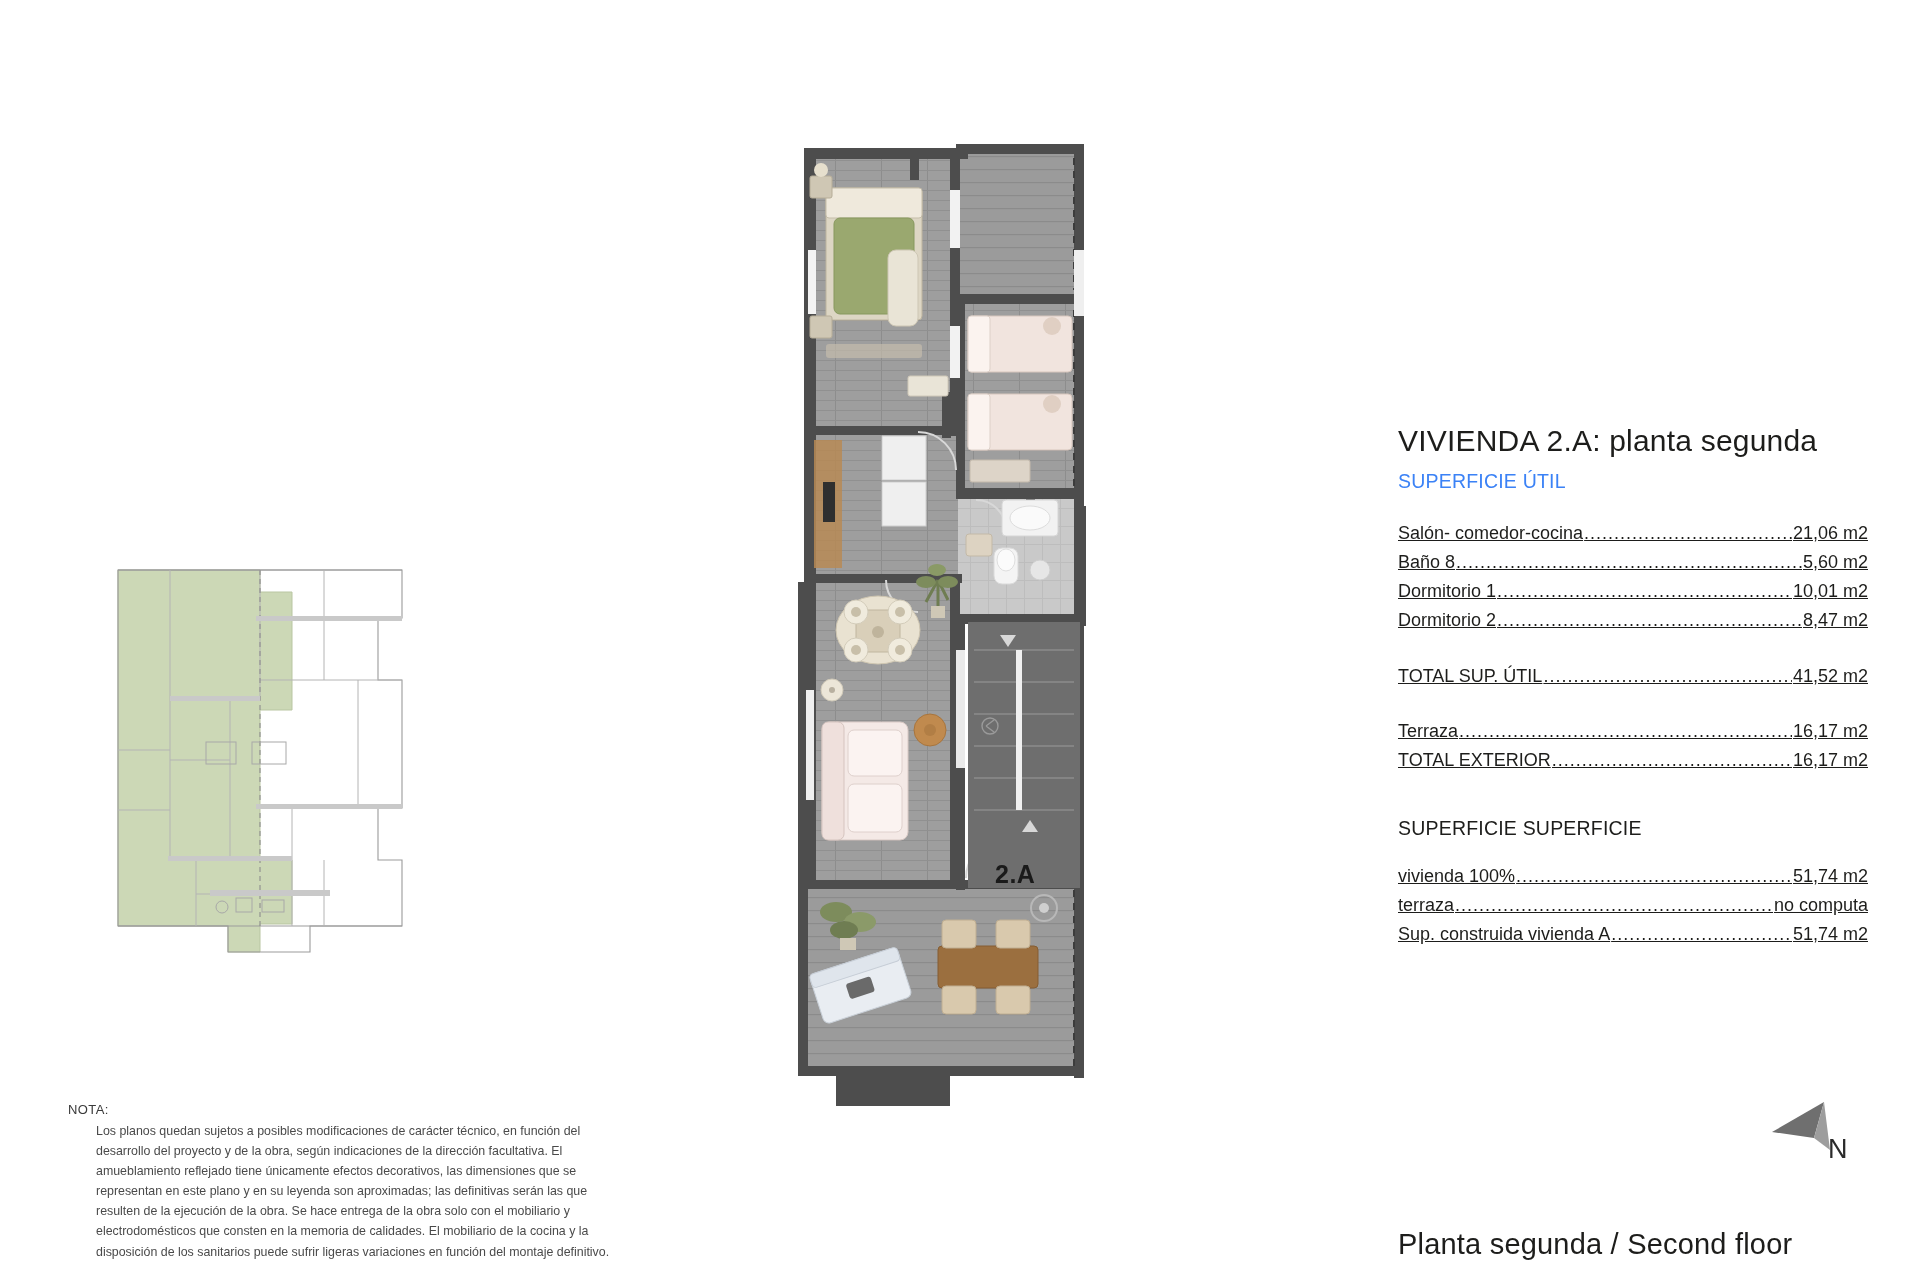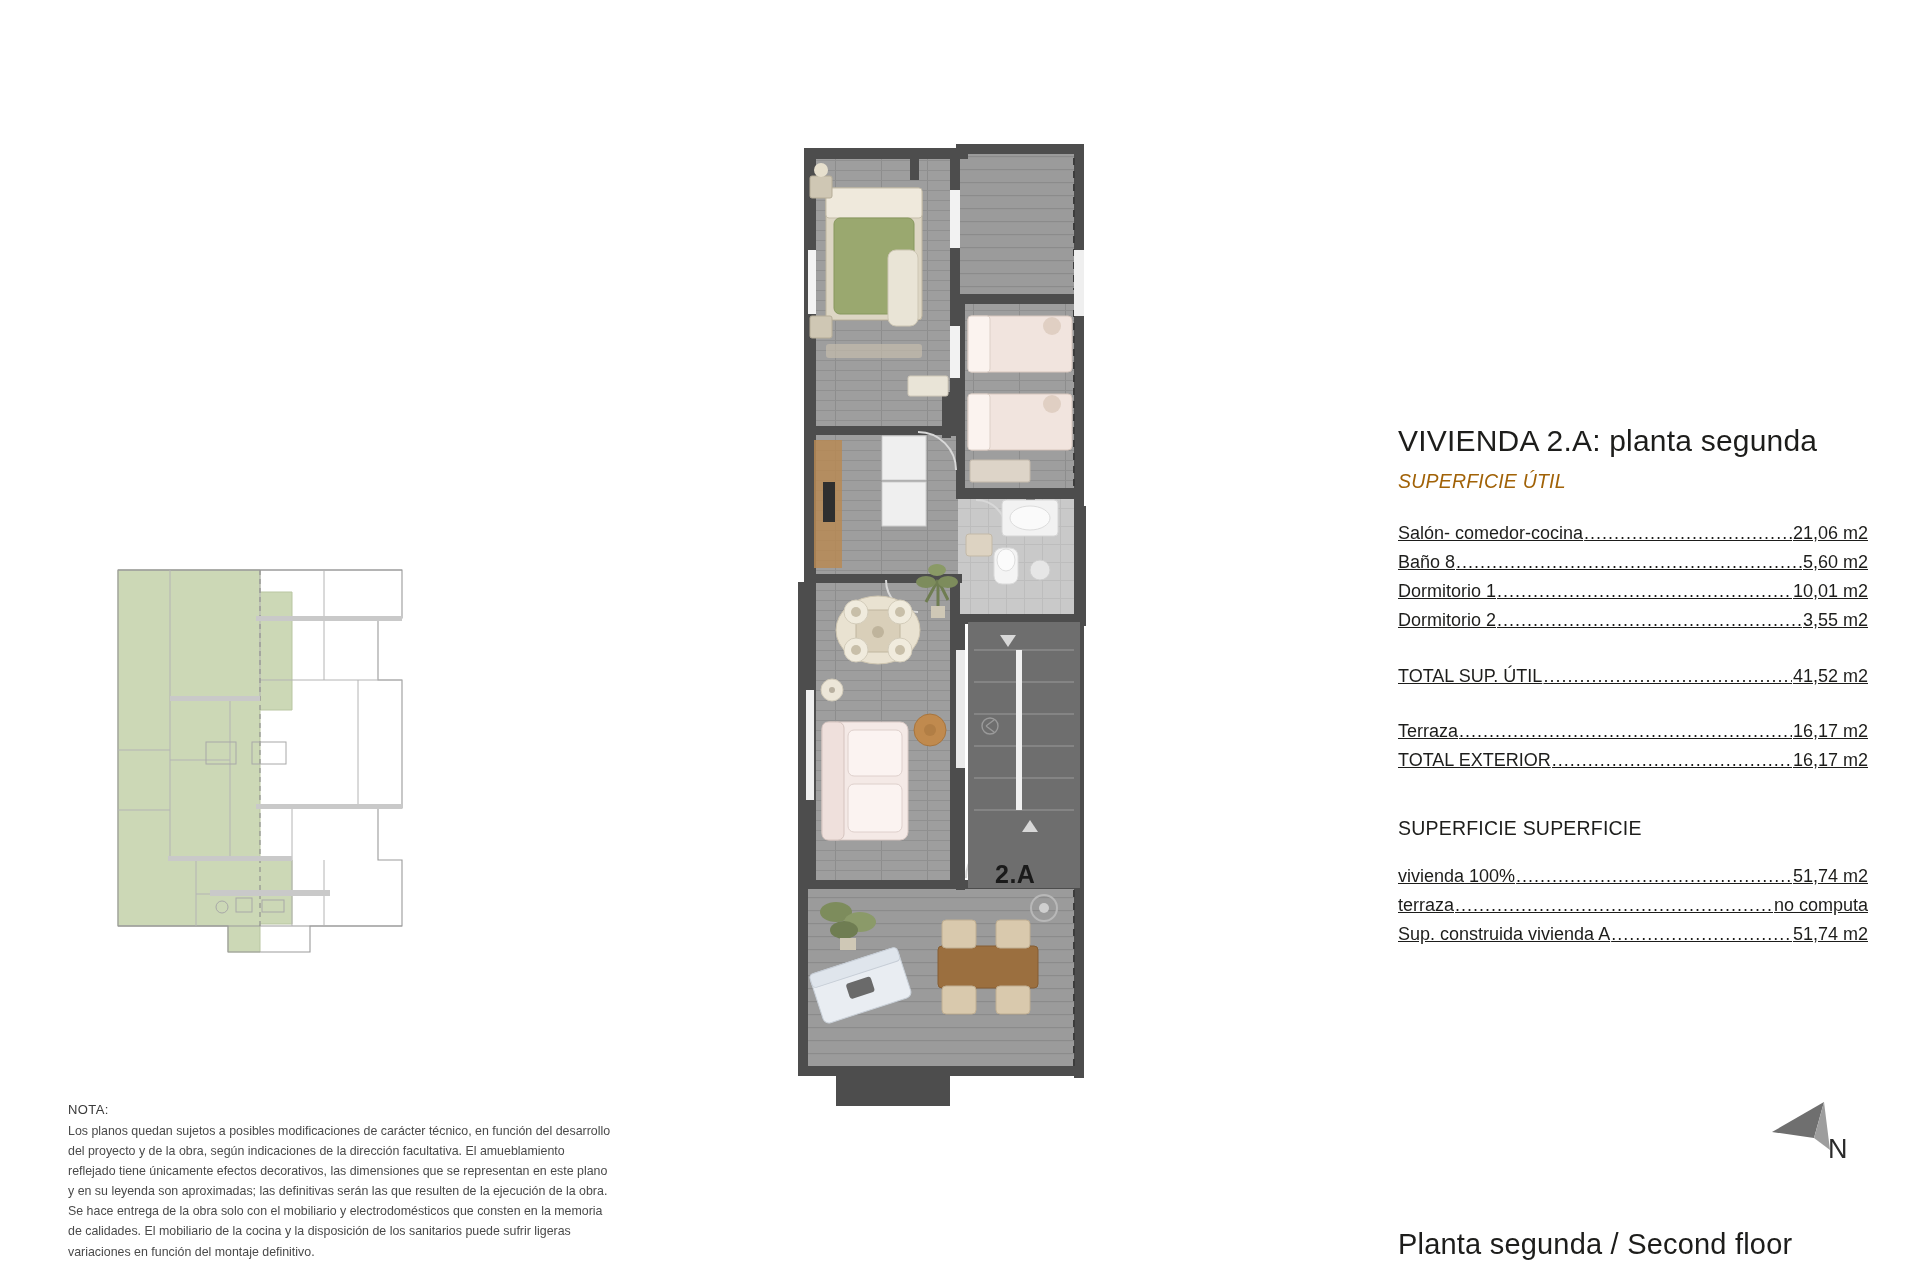--- a/index.html
+++ b/index.html
@@ -36,20 +36,21 @@
   #note .note-title {
     font-size: 13px;
     letter-spacing: .4px;
     color: #3a3a3a;
     margin-bottom: 4px;
   }
   #note .note-body {
     font-size: 12.4px;
     line-height: 1.62;
     color: #4a4a4a;
+    margin-left: 28px;
   }
 
   
   #planwrap {
     position: absolute;
     left: 790px;
     top: 130px;
     width: 420px;
     height: 1030px;
   }
@@ -75,22 +76,21 @@
     font-size: 30px;
     font-weight: 400;
     margin: 9px 0 12px 0;
     letter-spacing: .2px;
     color: #1d1d1b;
   }
   #panel .subhead {
     font-size: 19.5px;
     letter-spacing: .2px;
     margin: 0 0 26px 0;
-    color: #a16207;
-    font-style: italic;
+    color: #3b82f6;
   }
   .arealist { margin: 0; padding: 0; }
   .arearow {
     display: flex;
     align-items: center;
     font-size: 18px;
     line-height: 1.62;
     color: #1d1d1b;
     white-space: nowrap;
     text-decoration: underline;
@@ -430,21 +430,21 @@
       <span class="val">5,60 m2</span>
     </div>
     <div class="arearow">
       <span class="lbl">Dormitorio 1</span>
       <span class="dots">..............................................................................</span>
       <span class="val">10,01 m2</span>
     </div>
     <div class="arearow">
       <span class="lbl">Dormitorio 2</span>
       <span class="dots">..............................................................................</span>
-      <span class="val">3,55 m2</span>
+      <span class="val">8,47 m2</span>
     </div>
   </div>
 
   <div class="gap-md"></div>
 
   <div class="arearow">
     <span class="lbl">TOTAL SUP. ÚTIL</span>
     <span class="dots">..............................................................................</span>
     <span class="val">41,52 m2</span>
   </div>

